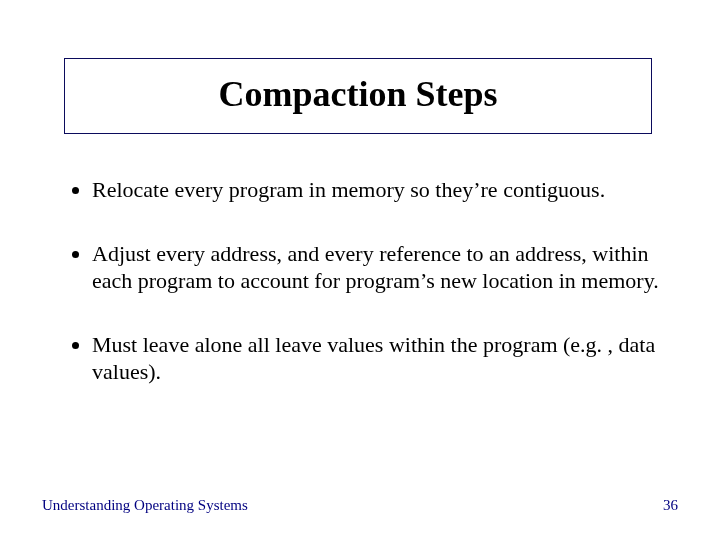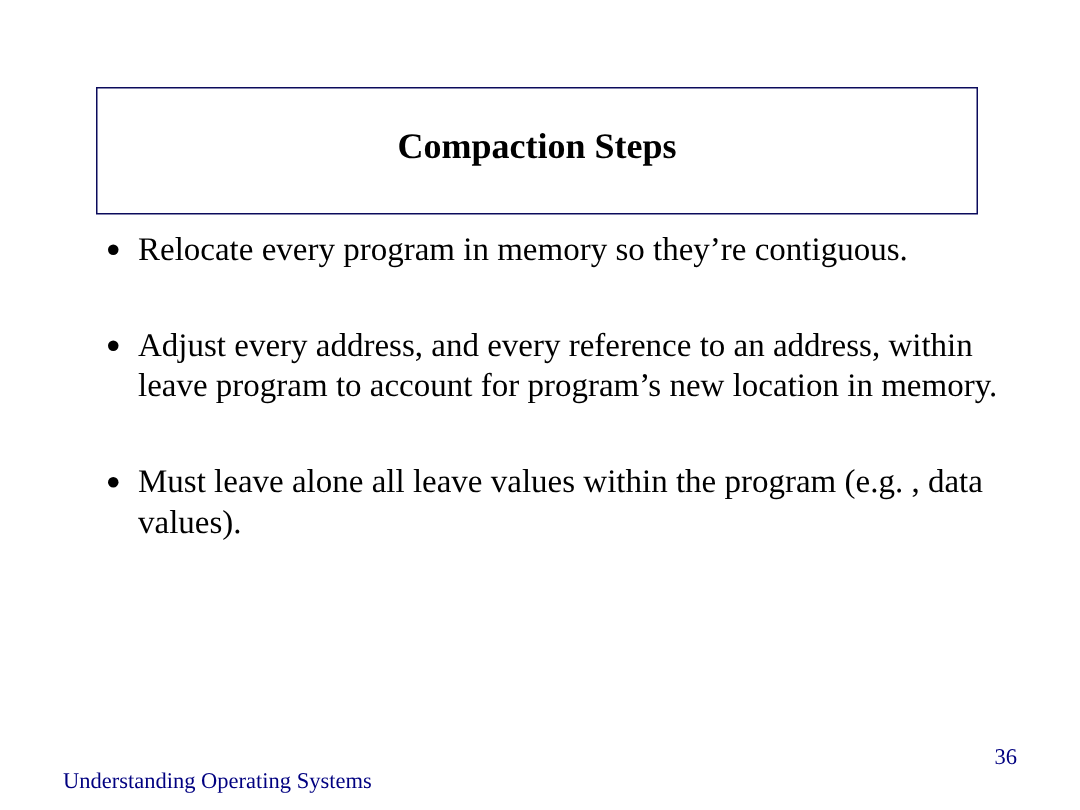--- a/index.html
+++ b/index.html
@@ -16,44 +16,44 @@
   .title-box {
     position: absolute;
     left: 64px;
     top: 58px;
     width: 586px;
     border: 1.5px solid #0b0b5c;
     padding: 14px 0 18px 0;
     text-align: center;
   }
   .title-box h1 {
-    margin: 12px;
-    font-size: 24px;
+    margin: 0;
+    font-size: 36px;
     font-weight: bold;
   }
   .bullets {
     position: absolute;
     left: 68px;
-    top: 152px;
+    top: 176px;
     width: 600px;
   }
   .bullets ul {
     list-style-type: disc;
     margin: 0;
     padding-left: 24px;
   }
   .bullets li {
     font-size: 22px;
     line-height: 1.25;
     margin-bottom: 36px;
   }
   .footer-left {
     position: absolute;
     left: 42px;
-    bottom: 10px;
+    bottom: 26px;
     font-size: 15px;
     color: #000080;
   }
   .footer-right {
     position: absolute;
     right: 42px;
     bottom: 26px;
     font-size: 15px;
     color: #000080;
   }
@@ -61,19 +61,19 @@
 </head>
 <body>
 
 <div class="title-box">
   <h1>Compaction Steps</h1>
 </div>
 
 <div class="bullets">
   <ul>
     <li>Relocate every program in memory so they’re contiguous.</li>
-    <li>Adjust every address, and every reference to an address, within leave program to account for program’s new location in memory.</li>
+    <li>Adjust every address, and every reference to an address, within each program to account for program’s new location in memory.</li>
     <li>Must leave alone all leave values within the program (e.g. , data values).</li>
   </ul>
 </div>
 
 <div class="footer-left">Understanding Operating Systems</div>
 <div class="footer-right">36</div>
 
 </body></html>

